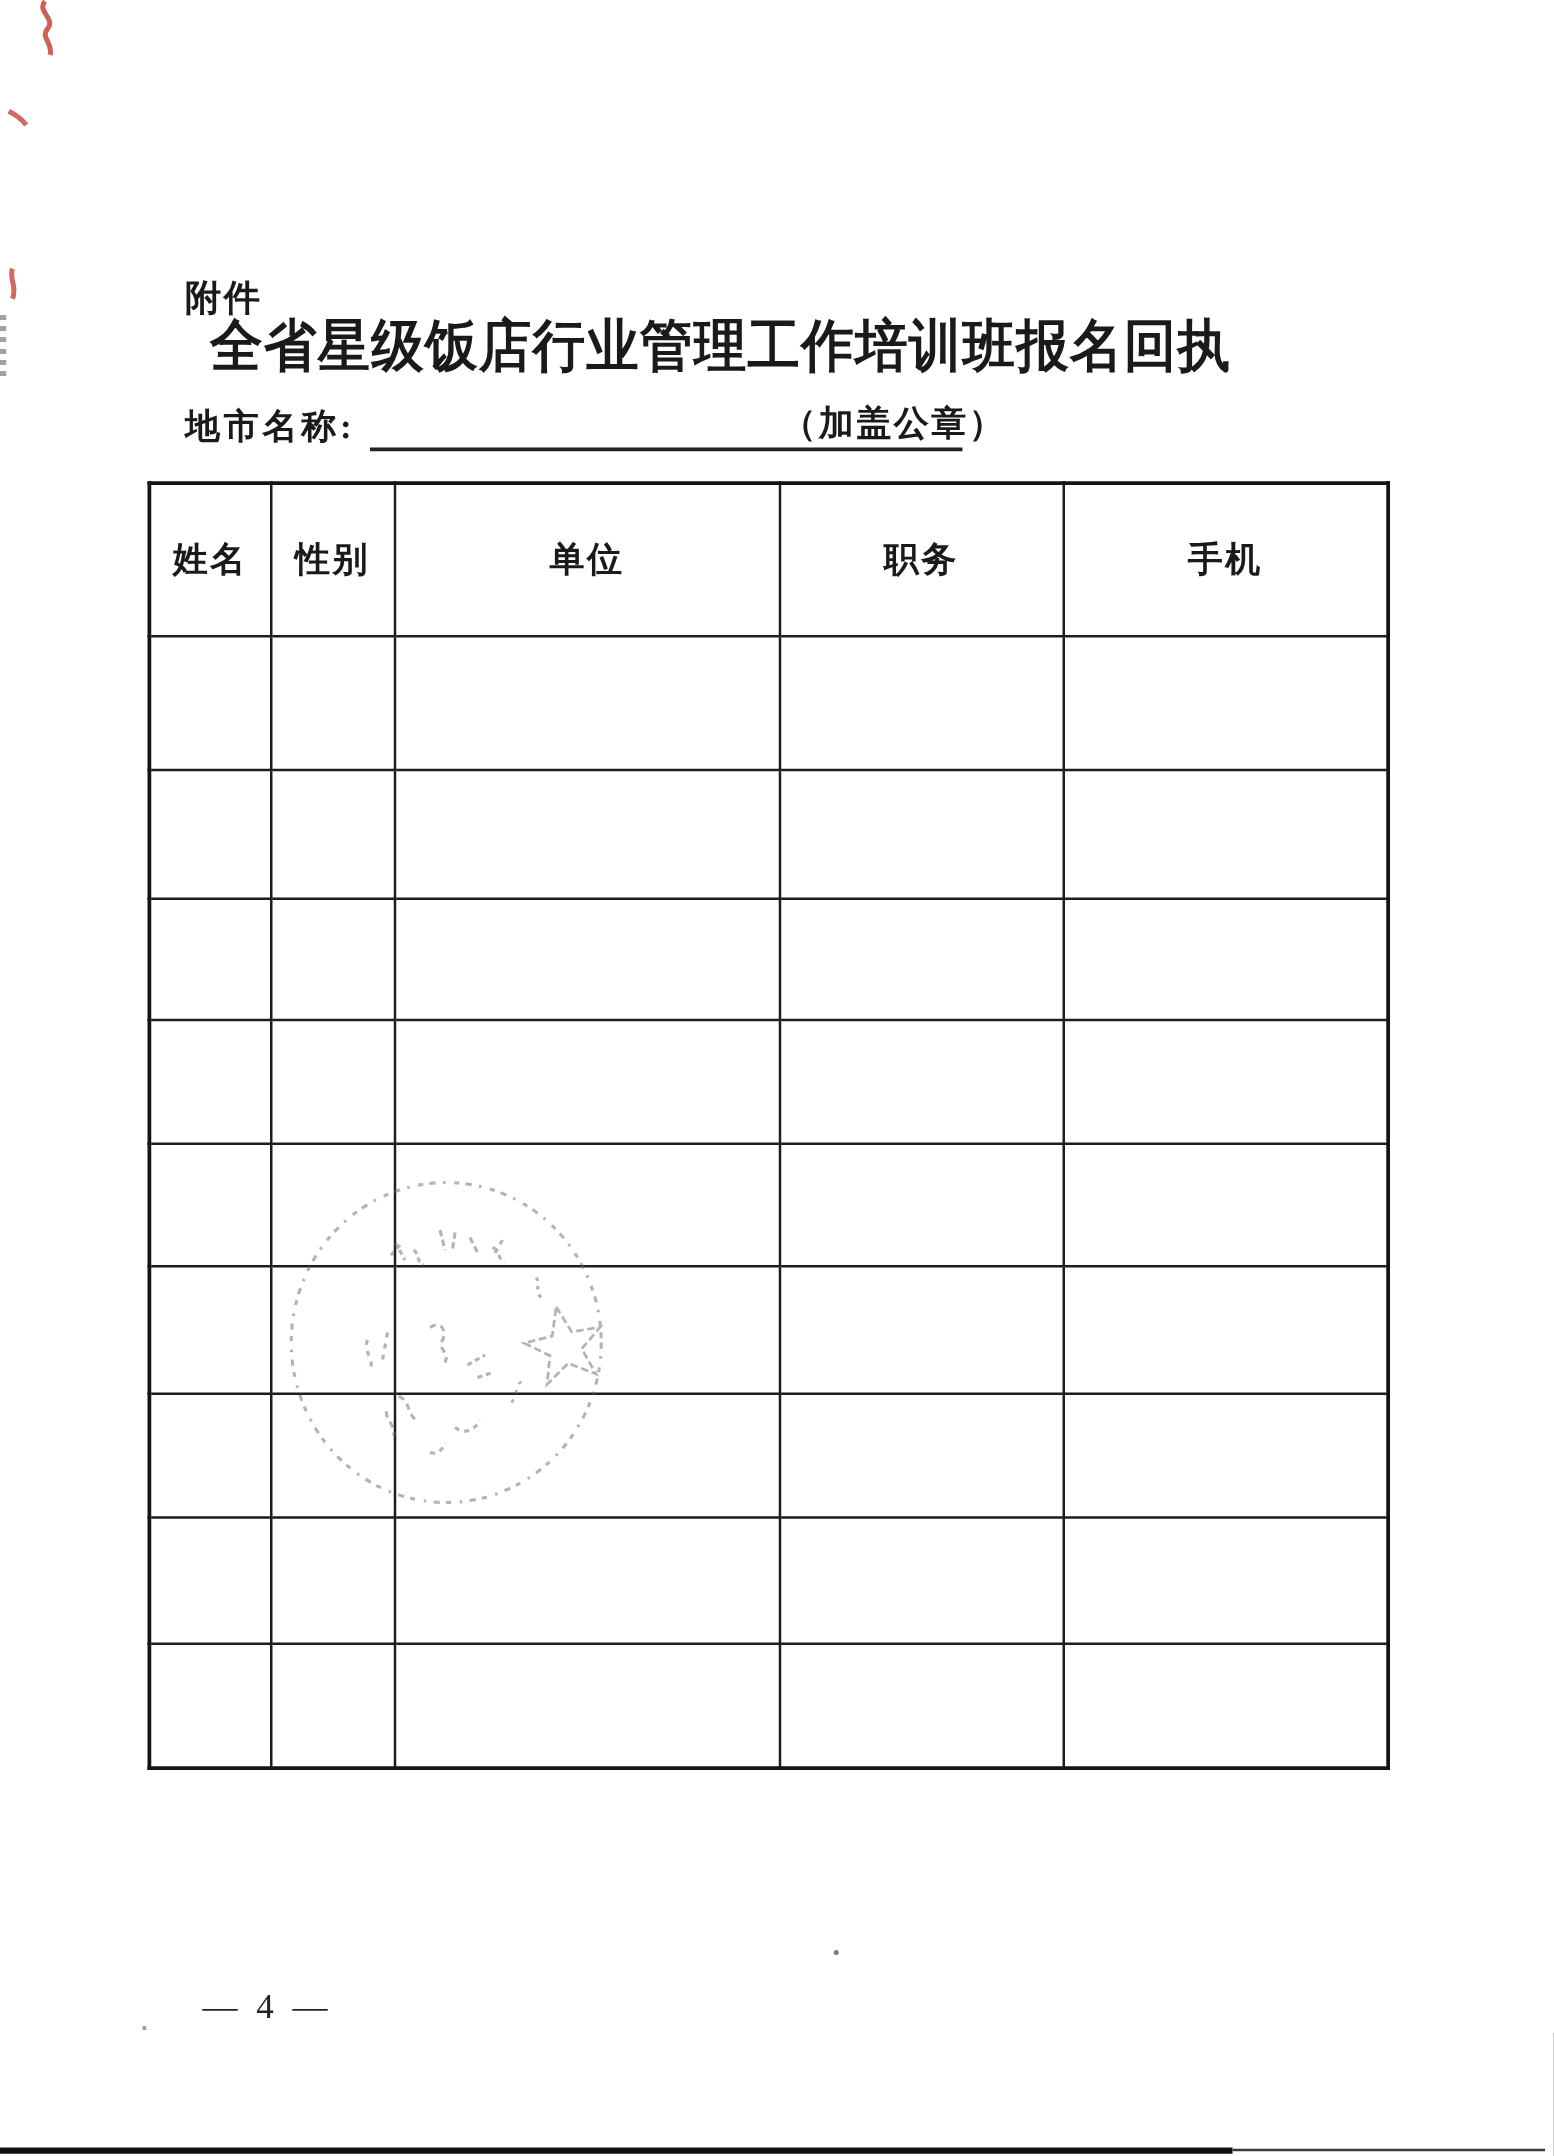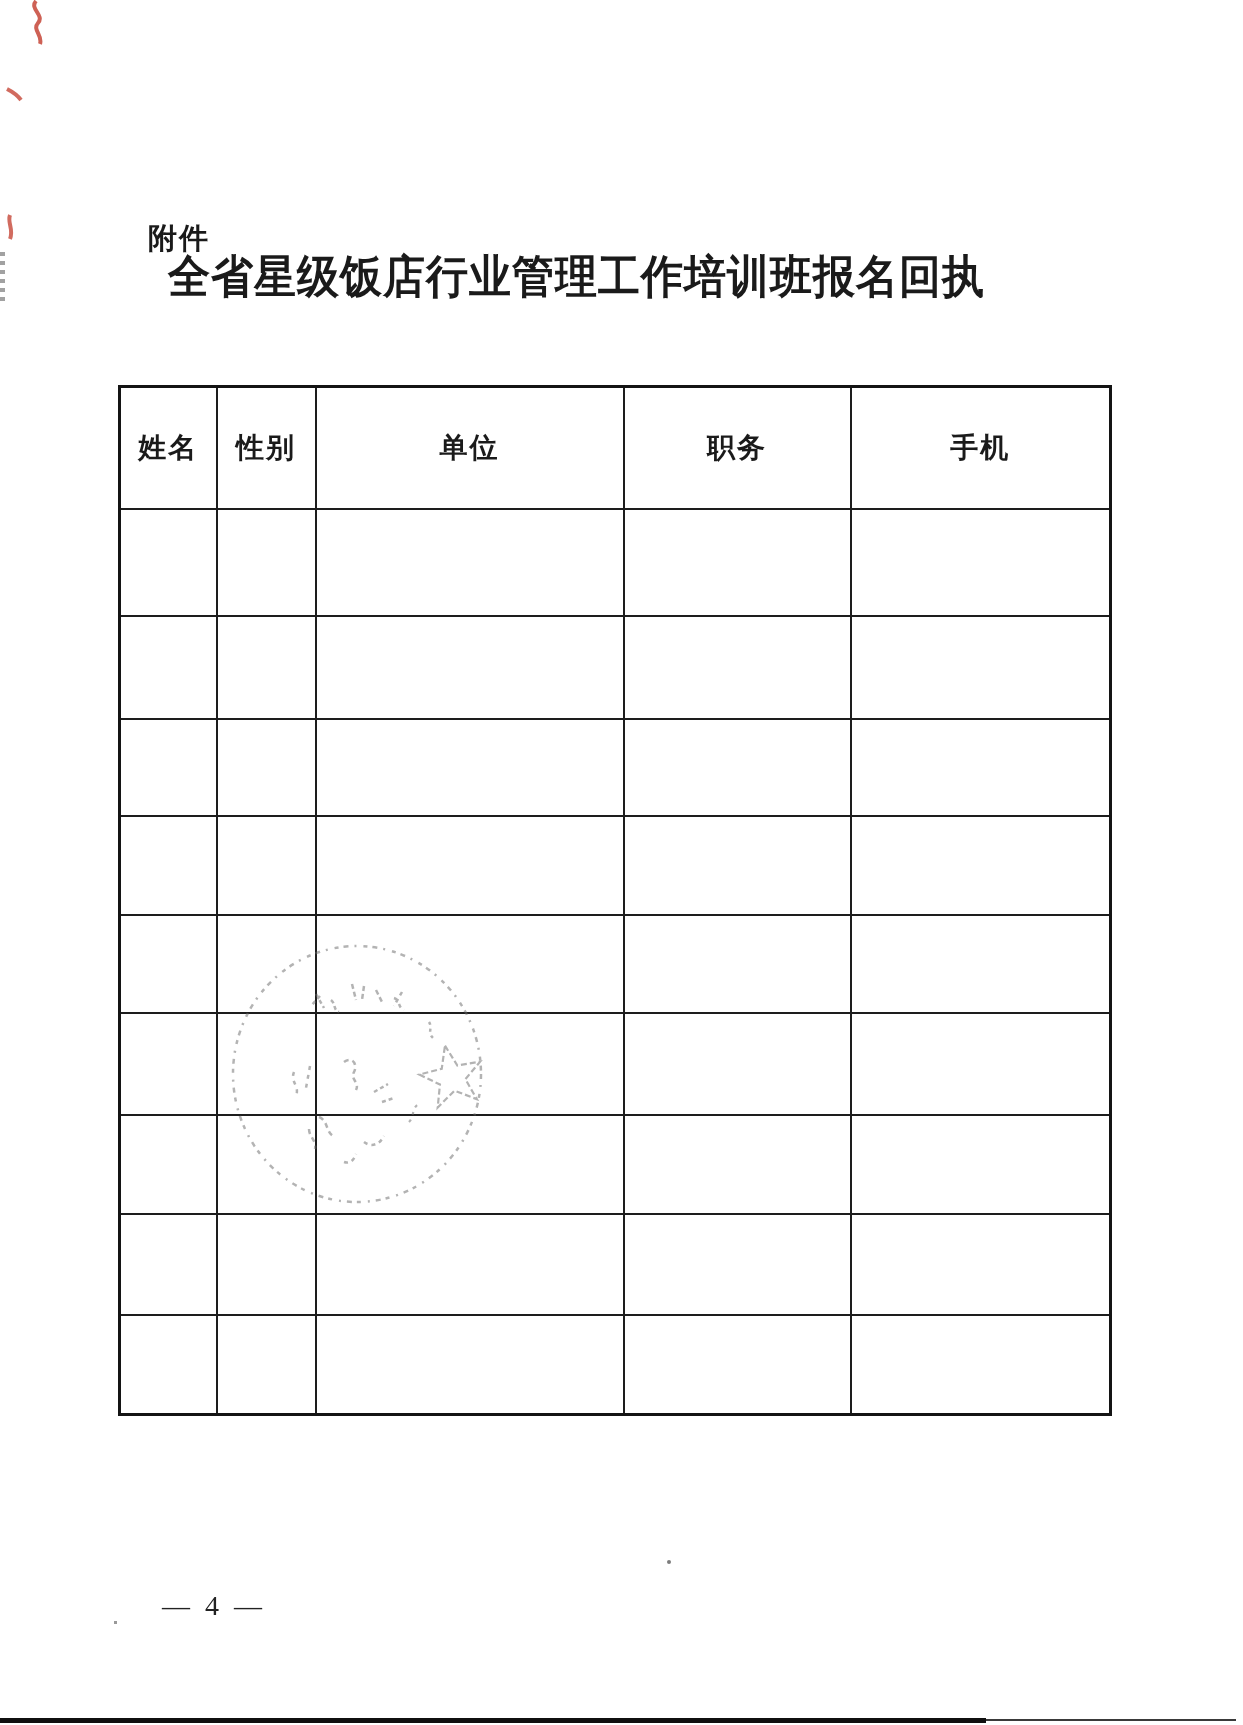--- a/index.html
+++ b/index.html
@@ -91,20 +91,25 @@
     <path d="M7,89 C13,92 18,96 21,100" fill="none" stroke="#c23a2a" stroke-width="4" opacity="0.75"></path>
     <path d="M10,215 C7,223 14,229 10,239" fill="none" stroke="#c23a2a" stroke-width="4" opacity="0.75"></path>
   </svg>
 
   <div class="edge-smudge"></div>
 
   <div class="attachment">附件</div>
 
   <div class="doc-title">全省星级饭店行业管理工作培训班报名回执</div>
 
+  <div class="city-line">
+    <span class="city-label">地市名称:</span>
+    <span class="city-blank"></span>
+    <span class="seal-note">（加盖公章）</span>
+  </div>
 
   <table class="form">
     <colgroup>
       <col style="width:97px">
       <col style="width:99px">
       <col style="width:308px">
       <col style="width:227px">
       <col style="width:260px">
     </colgroup>
     <thead>

